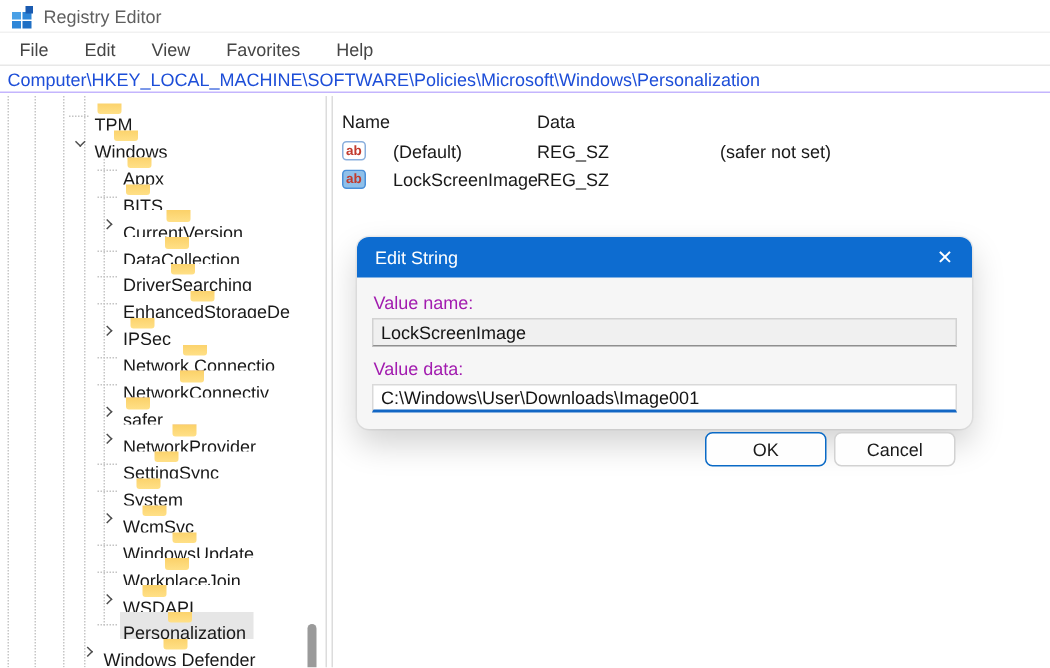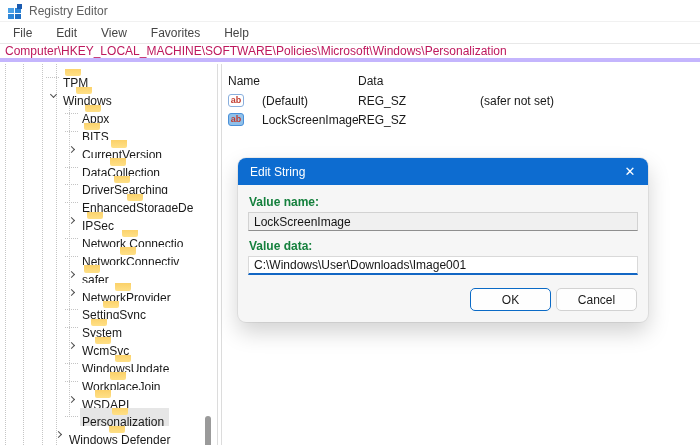--- a/index.html
+++ b/index.html
@@ -10,21 +10,21 @@
   .titlebar { height:22px; display:flex; align-items:center; padding-left:8px; background:#fff; border-bottom:1px solid #f1f1f1; }
   .appicon { width:14px; height:14px; position:relative; margin-right:7px; flex:none; }
   .appicon::before { content:""; position:absolute; left:0; top:4px; width:6px; height:5px; background:#4aa0e6;
       box-shadow:7px 0 0 #2d86d8, 0 6px 0 #2d86d8, 7px 6px 0 #1f6fc4; }
   .appicon::after { content:""; position:absolute; right:0; top:0; width:5px; height:5px; background:#1b5bb0; }
   .titletext { color:#5f5f5f; }
 
   .menubar { height:22px; display:flex; align-items:center; padding-left:8px; border-bottom:1px solid #e8e8e8; }
   .menuitem { color:#454545; margin-right:14px; padding:2px 5px; }
 
-  .addressbar { height:18px; display:flex; align-items:center; padding-left:5px; border-bottom:4px solid #c4b5fd; color:#be185d; white-space:nowrap; }
+  .addressbar { height:18px; display:flex; align-items:center; padding-left:5px; border-bottom:1px solid #c4b5fd; color:#1d4ed8; white-space:nowrap; }
 
   
   .main { position:absolute; left:0; top:64px; right:0; bottom:0; }
   .tree-pane { position:absolute; left:0; top:0; width:217px; bottom:0; overflow:hidden; background:#fff; }
   .pane-divider { position:absolute; left:217px; top:0; width:5px; bottom:0; background:#fff; border-left:1px solid #dcdcdc; border-right:1px solid #dcdcdc; }
   .values-pane { position:absolute; left:222px; right:0; top:0; bottom:0; background:#fff; padding-top:6px; }
 
   
   .guide { position:absolute; top:0; bottom:0; width:0; border-left:1px dotted #c6c6c6; }
   .g1{left:5px} .g2{left:23px} .g3{left:42px} .g4{left:56px}
@@ -51,26 +51,26 @@
 
   
   .vrow { display:grid; grid-template-columns:130px 122px 1fr; align-items:center; padding-left:6px; height:19px; }
   .vheader { height:21px; color:#1a1a1a; }
   .namecell { display:flex; align-items:center; overflow:hidden; white-space:nowrap; }
   .abicon { width:16px; height:13px; flex:none; margin-right:18px; display:flex; align-items:center; justify-content:center;
       border:1px solid #8aafdd; border-radius:3px; background:#fff; color:#c23b2e; font-weight:bold; font-size:9px; line-height:1; }
   .abicon.selected { background:#8fc0ea; border-color:#4a90d9; }
 
   
-  .dialog { position:absolute; left:238px; top:158px; width:410px; height:164px; border-radius:8px; z-index:10;
+  .dialog { position:absolute; left:238px; top:158px; width:410px; height:128px; border-radius:8px; z-index:10;
       background:#f6f6f6; box-shadow:0 10px 22px rgba(0,0,0,.18), 0 0 0 1px rgba(0,0,0,.06); }
   .dlg-titlebar { height:27px; background:#0d6cd0; border-radius:8px 8px 0 0; display:flex; align-items:center; padding:0 6px 0 12px; }
   .dlg-title { color:#fff; flex:1; }
   .dlg-close { width:24px; height:21px; display:flex; align-items:center; justify-content:center; color:#fff; font-size:13px; border-radius:4px; }
-  .dlg-label { position:absolute; left:11px; color:#15803d;font-weight:bold; }
+  .dlg-label { position:absolute; left:11px; color:#a21caf; }
   .lbl-name { top:37px; }
   .lbl-data { top:81px; }
   .field { position:absolute; left:10px; width:390px; height:19px; font-family:"Liberation Sans",sans-serif; font-size:12px; color:#141414; padding:0 5px; outline:none; }
   .field-name { top:54px; background:#f0f0f0; border:1px solid #d2d2d2; border-bottom:1px solid #8f8f8f; }
   .field-data { top:98px; background:#fff; border:1px solid #d9d9d9; border-bottom:2px solid #1266c4; }
   .dlg-btn { position:absolute; top:130px; width:81px; height:23px; border-radius:5px; background:#fefefe; display:flex; align-items:center; justify-content:center; color:#1a1a1a; }
   .btn-ok { left:232px; border:1px solid #0a6ac6; }
   .btn-cancel { left:318px; border:1px solid #d2d2d2; }
 </style>
 </head>

